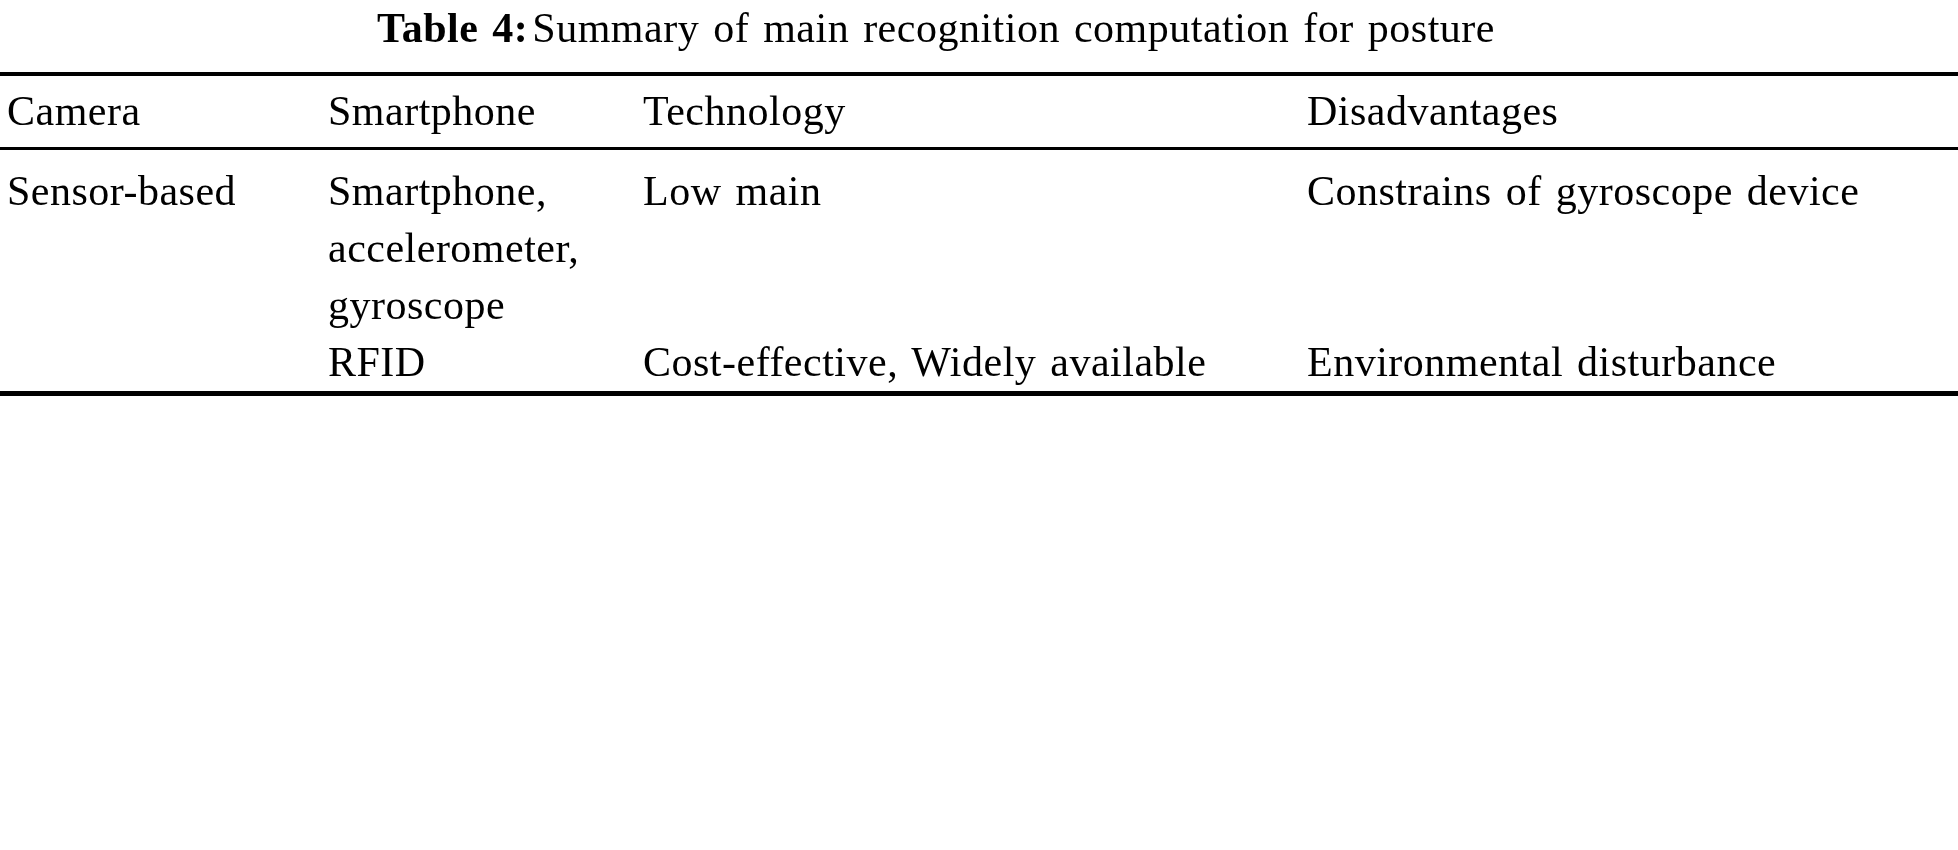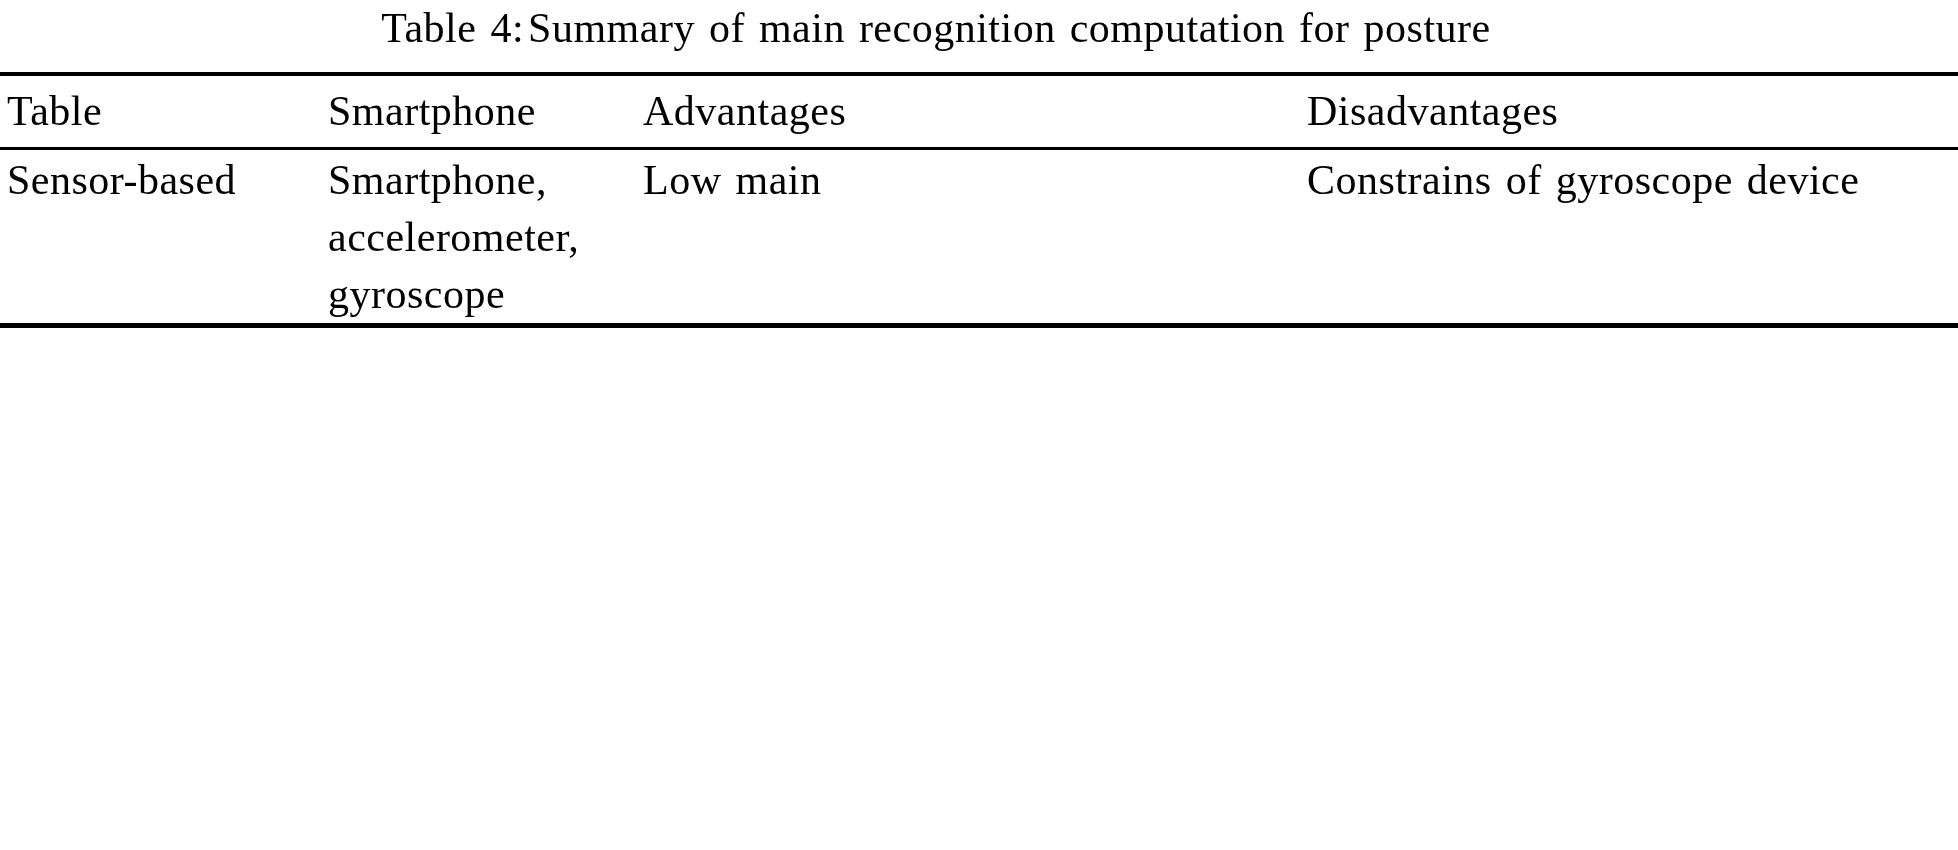--- a/index.html
+++ b/index.html
@@ -23,21 +23,21 @@
     height: 68px;
     padding-top: 4px;
     text-align: center;
     white-space: nowrap;
   }
   .caption-inner {
     display: inline-block;
     transform: translateX(-43px);
   }
   .caption-label {
-    font-weight: normal;
+    font-weight: bold;
     margin-right: 4px;
   }
   table.summary {
     border-collapse: collapse;
     table-layout: fixed;
     width: 1958px;
     border-top: 4px solid #000;
     border-bottom: 5px solid #000;
   }
   th, td {
@@ -50,21 +50,21 @@
     overflow: hidden;
   }
   thead tr {
     border-bottom: 3px solid #000;
   }
   thead th {
     padding-top: 7px;
     padding-bottom: 7px;
   }
   tbody tr:first-child td {
-    padding-top: 2px;
+    padding-top: 13px;
     margin-top: 11px;
   }
   .col1-pad {
     padding-left: 7px;
   }
 </style>
 </head>
 <body>
 
 <div class="page">
@@ -77,31 +77,37 @@
 
   <table class="summary">
     <colgroup>
       <col style="width:328px">
       <col style="width:315px">
       <col style="width:664px">
       <col style="width:651px">
     </colgroup>
     <thead>
       <tr>
-        <th class="col1-pad">Table</th>
+        <th class="col1-pad">Camera</th>
         <th>Smartphone</th>
-        <th>Advantages</th>
+        <th>Technology</th>
         <th>Disadvantages</th>
       </tr>
     </thead>
     <tbody>
       <tr>
         <td class="col1-pad">Sensor-based</td>
         <td>Smartphone,
 accelerometer,
 gyroscope</td>
         <td>Low main</td>
         <td>Constrains of gyroscope device</td>
       </tr>
+      <tr>
+        <td class="col1-pad"></td>
+        <td>RFID</td>
+        <td>Cost-effective, Widely available</td>
+        <td>Environmental disturbance</td>
+      </tr>
     </tbody>
   </table>
 
 </div>
 
 </body></html>

